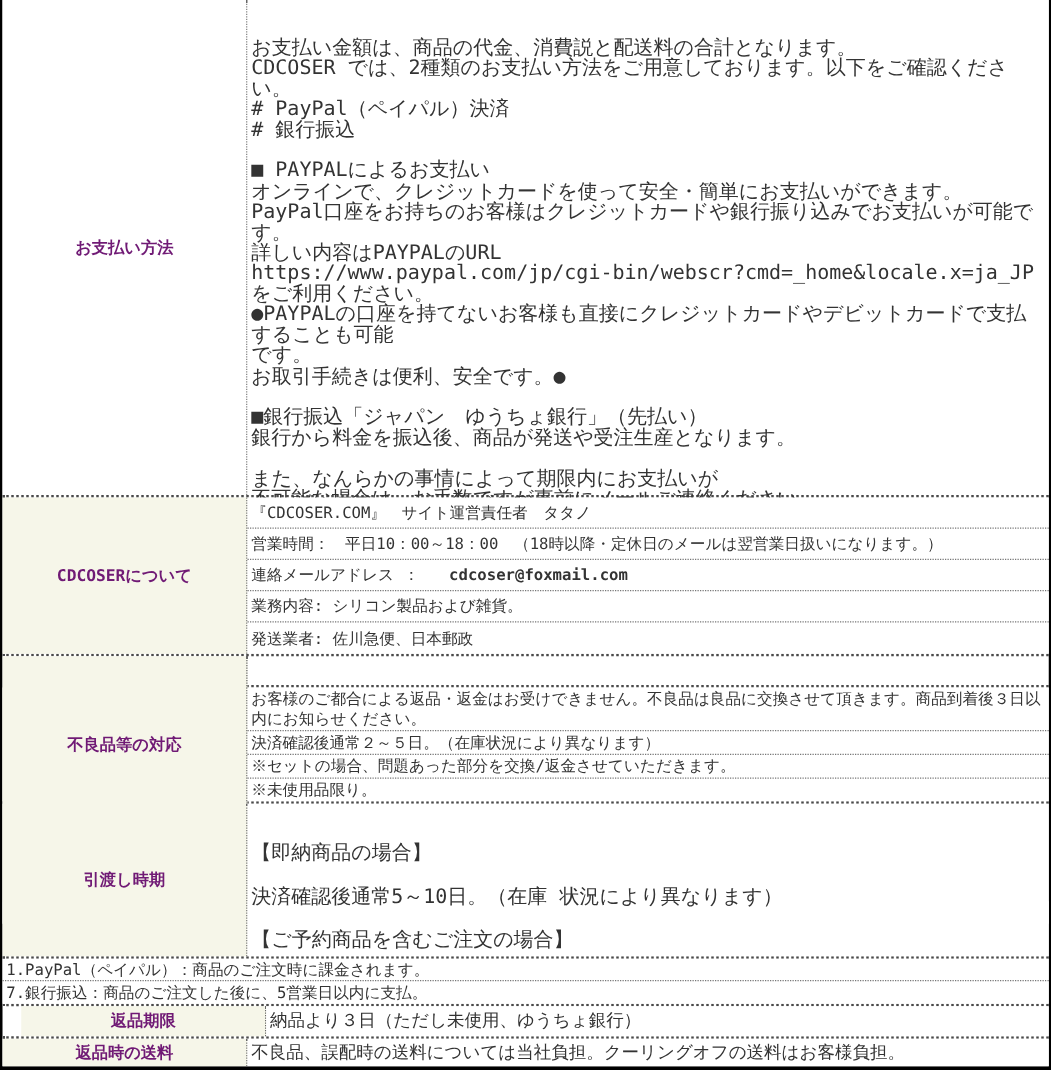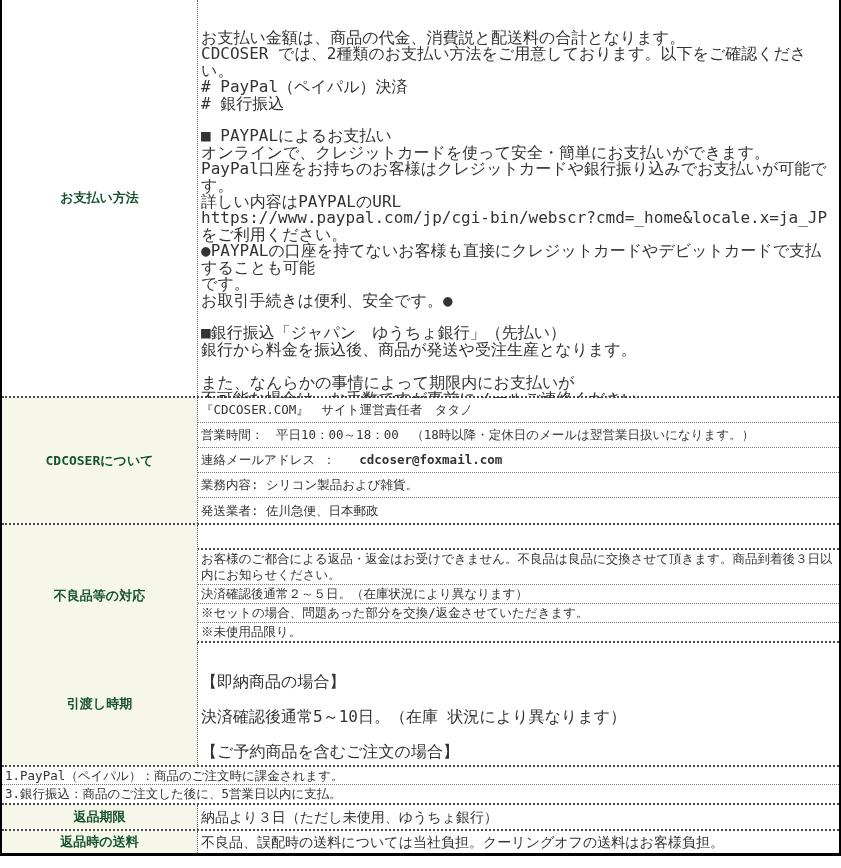--- a/index.html
+++ b/index.html
@@ -27,21 +27,21 @@
     width:196px;
     box-sizing:border-box;
     background:#f6f6e9;
     border-right:1px dotted #666;
     display:flex;
     align-items:center;
     justify-content:center;
     text-align:left;
     font-weight:bold;
     font-size:13px;
-    color:#14532d;
+    color:#701a75;
     padding:2px;
   }
   .r0 .label-cell{background:#ffffff;}
   .content-cell{
     flex:1 1 auto;
     min-width:0;
     box-sizing:border-box;
     background:#fff;
   }
   .content-cell.vcenter{display:flex;align-items:center;}
@@ -80,21 +80,21 @@
     height:18px;
     display:flex;
     align-items:center;
     padding:0 3px;
     overflow:hidden;
   }
   .r0{height:398px;}
   .r2{height:25px;flex-direction:column;}
   .r3{height:25px;}
   .r5{height:124px;}
-  .r7{height:26px;}
+  .r7{height:26px;padding-left:15px;}
   .r8{height:22px;}
   .bold{font-weight:bold;margin-left:24px;}
 </style>
 </head>
 <body>
 
 <div class="shop-table">
 
   <div class="t-row r0">
     <div class="label-cell">お支払い方法</div>
@@ -167,21 +167,21 @@
 
 【ご予約商品を含むご注文の場合】
 
 決済確認後通常１０－２０営業日（詳しくは各商品の詳細ページでご確認ください。）</div>
     </div>
   </div>
 
   <div class="t-row r6">
     <div class="content-cell">
       <div class="subrow h18">1.PayPal（ペイパル）：商品のご注文時に課金されます。</div>
-      <div class="subrow h18">3.銀行振込：商品のご注文した後に、5営業日以内に支払。</div>
+      <div class="subrow h18">7.銀行振込：商品のご注文した後に、5営業日以内に支払。</div>
     </div>
   </div>
 
   <div class="t-row r7">
     <div class="label-cell">返品期限</div>
     <div class="content-cell vcenter">
       <div class="single-line">納品より３日（ただし未使用、ゆうちょ銀行）</div>
     </div>
   </div>
 

